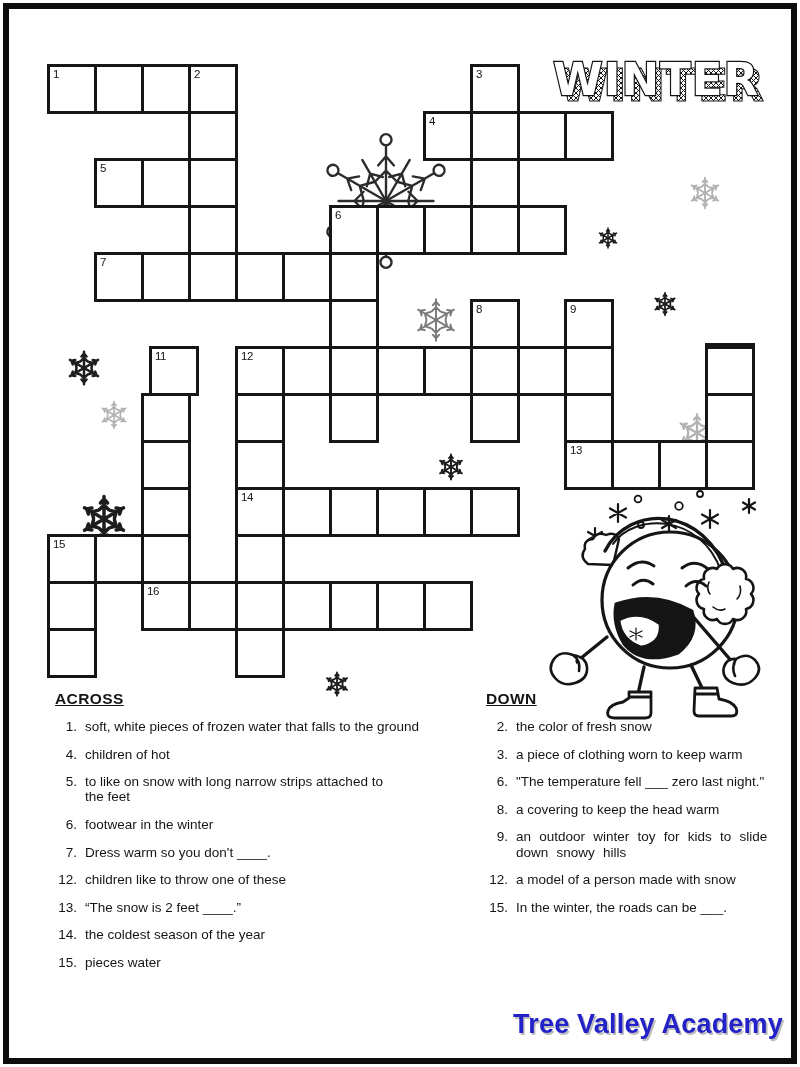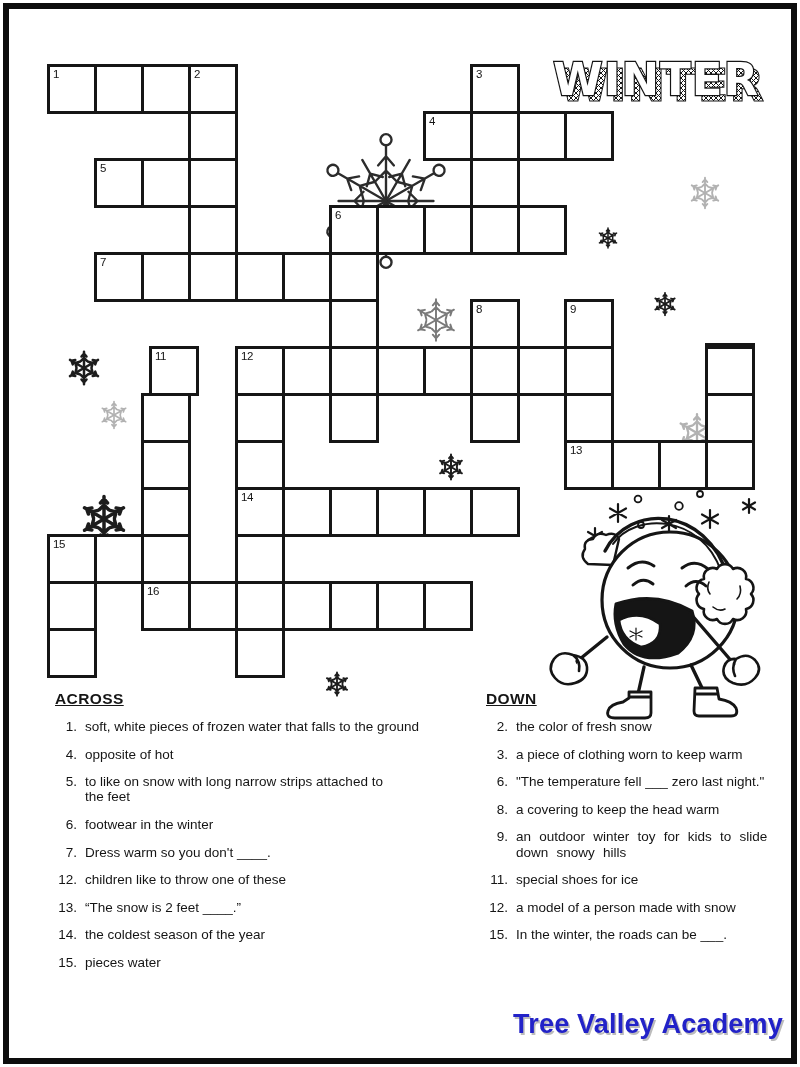--- a/index.html
+++ b/index.html
@@ -307,21 +307,21 @@
 
 <div id="across" class="section">
   <h2 class="sec-head">ACROSS</h2>
   <div id="across-list">
       <div class="clue">
         <span class="clue-num">1.</span>
         <span class="clue-text">soft, white pieces of frozen water that falls to the ground</span>
       </div>
       <div class="clue">
         <span class="clue-num">4.</span>
-        <span class="clue-text">opposite of hot</span>
+        <span class="clue-text">children of hot</span>
       </div>
       <div class="clue">
         <span class="clue-num">5.</span>
         <span class="clue-text">to like on snow with long narrow strips attached to
 the feet</span>
       </div>
       <div class="clue">
         <span class="clue-num">6.</span>
         <span class="clue-text">footwear in the winter</span>
       </div>
@@ -366,24 +366,20 @@
       <div class="clue">
         <span class="clue-num">8.</span>
         <span class="clue-text">a covering to keep the head warm</span>
       </div>
       <div class="clue">
         <span class="clue-num">9.</span>
         <span class="clue-text">an outdoor winter toy for kids to slide
 down snowy hills</span>
       </div>
       <div class="clue">
-        <span class="clue-num">11.</span>
-        <span class="clue-text">special shoes for ice</span>
-      </div>
-      <div class="clue">
         <span class="clue-num">12.</span>
         <span class="clue-text">a model of a person made with snow</span>
       </div>
       <div class="clue">
         <span class="clue-num">15.</span>
         <span class="clue-text">In the winter, the roads can be ___.</span>
       </div>
     </div>
 </div>
 

